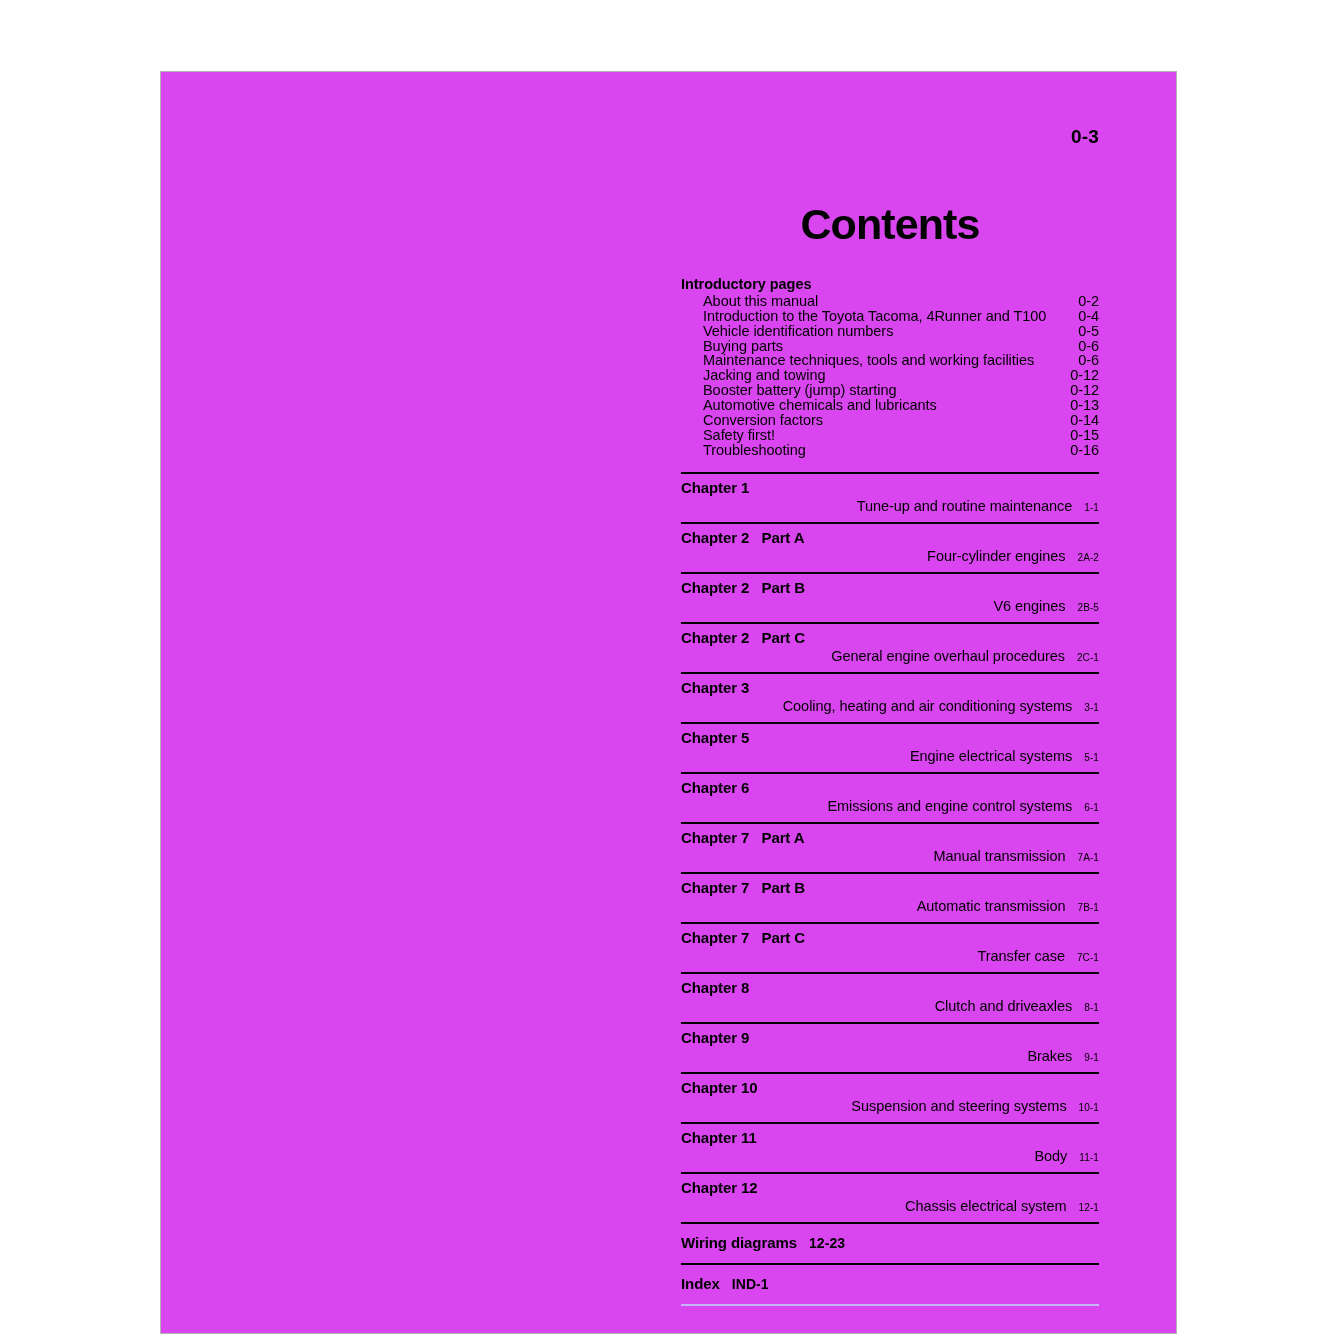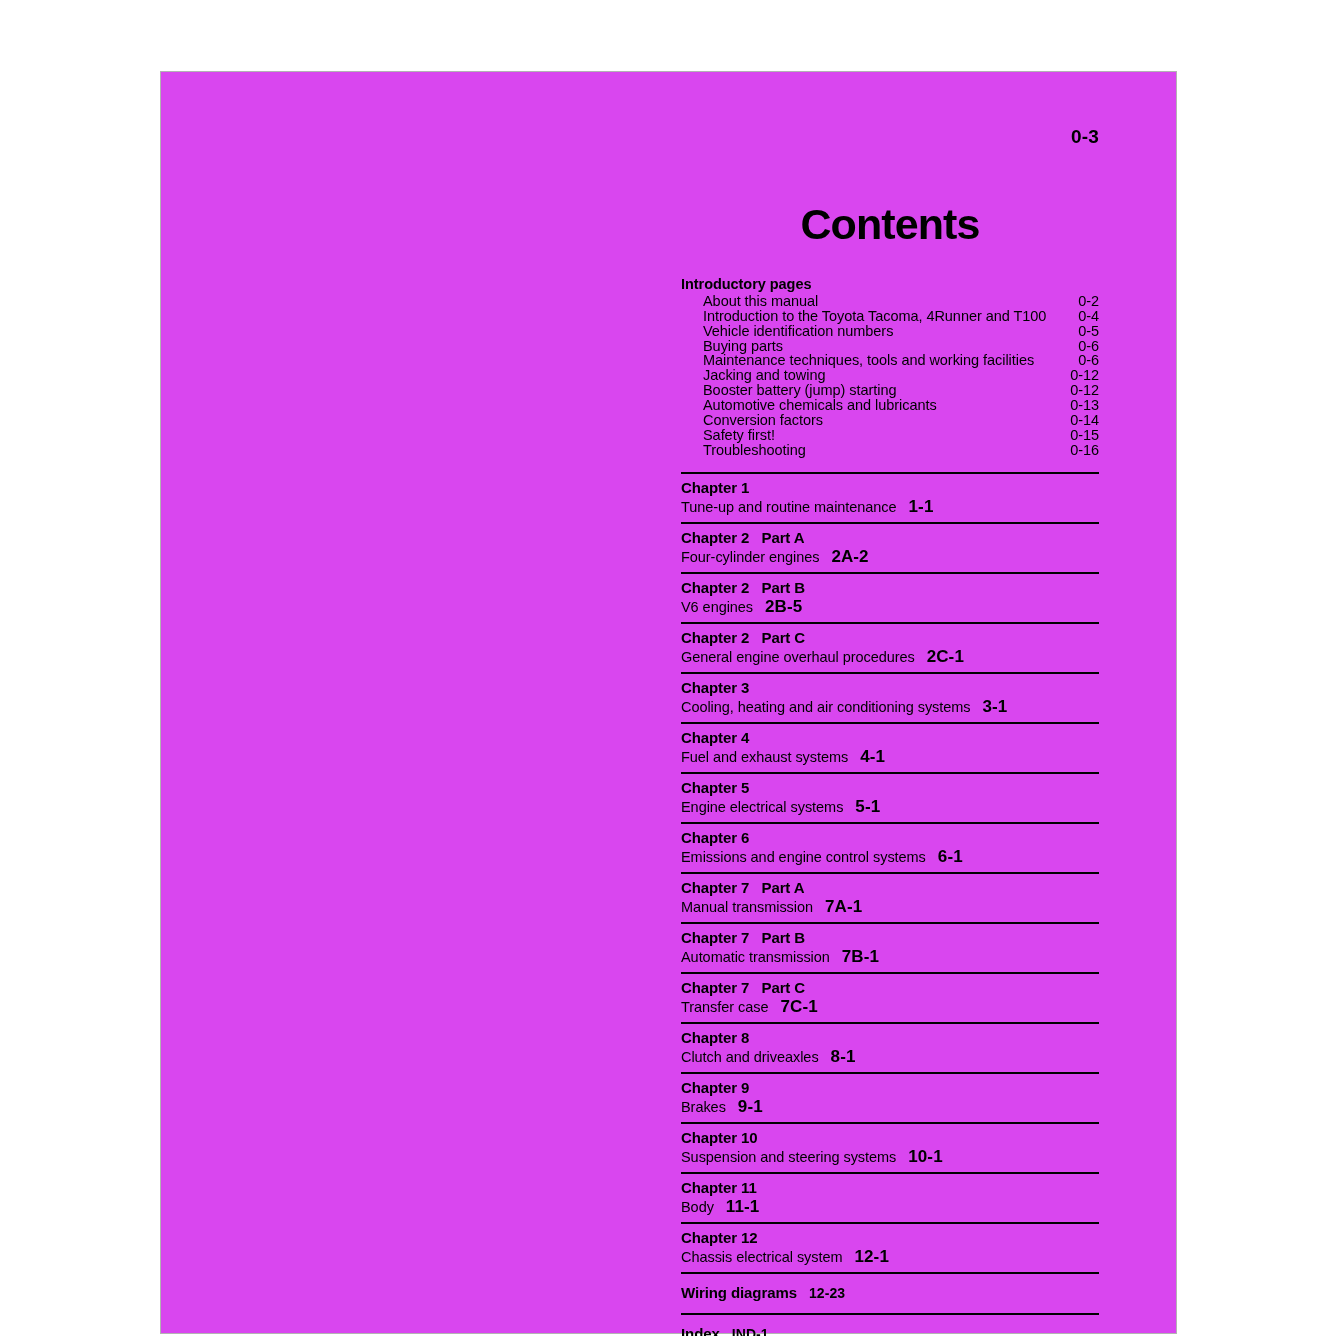--- a/index.html
+++ b/index.html
@@ -97,33 +97,33 @@
   .chapter-head {
     font-size: 15px;
     font-weight: bold;
     line-height: 18px;
     letter-spacing: -0.1px;
     white-space: pre;
   }
   .chapter-line {
     display: flex;
     align-items: baseline;
-    justify-content: flex-start;
+    justify-content: flex-end;
     font-size: 14.5px;
     line-height: 19px;
     letter-spacing: -0.05px;
     white-space: nowrap;
   }
   .chapter-line .chapter-title {
     flex: 0 1 auto;
   }
   .chapter-line .chapter-page {
     flex: 0 0 auto;
-    font-weight: bold;
-    font-size: 17px;
+    font-weight: normal;
+    font-size: 10px;
     padding-left: 12px;
     letter-spacing: 0.1px;
   }
 
   
   .simple-block {
     border-top: 2px solid #000000;
     padding-top: 9px;
     padding-bottom: 10px;
   }
@@ -237,27 +237,20 @@
           </div>
         </div>
         <div class="chapter-block">
           <div class="chapter-head">Chapter 3</div>
           <div class="chapter-line">
             <span class="chapter-title">Cooling, heating and air conditioning systems</span>
             <span class="chapter-page">3-1</span>
           </div>
         </div>
         <div class="chapter-block">
-          <div class="chapter-head">Chapter 4</div>
-          <div class="chapter-line">
-            <span class="chapter-title">Fuel and exhaust systems</span>
-            <span class="chapter-page">4-1</span>
-          </div>
-        </div>
-        <div class="chapter-block">
           <div class="chapter-head">Chapter 5</div>
           <div class="chapter-line">
             <span class="chapter-title">Engine electrical systems</span>
             <span class="chapter-page">5-1</span>
           </div>
         </div>
         <div class="chapter-block">
           <div class="chapter-head">Chapter 6</div>
           <div class="chapter-line">
             <span class="chapter-title">Emissions and engine control systems</span>

